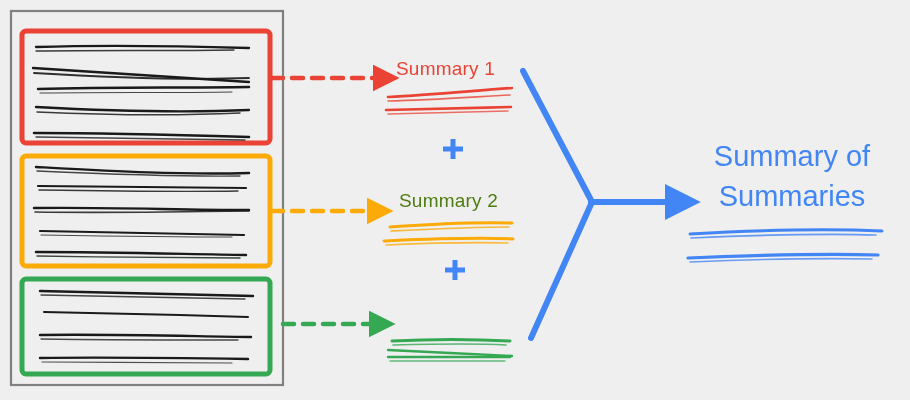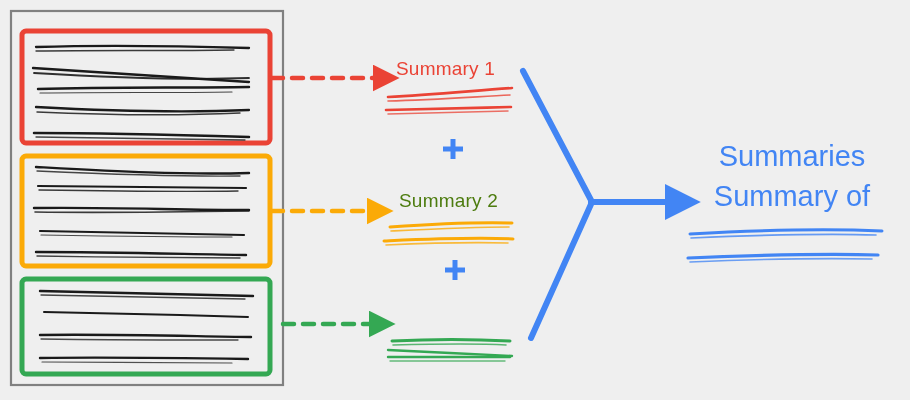--- a/index.html
+++ b/index.html
@@ -137,17 +137,17 @@
       <path d="M691,238 C760,235 820,233 876,235" stroke-width="1.7" opacity="0.8"></path>
       <path d="M688,258 C760,255 820,253 878,255" stroke-width="3.2"></path>
       <path d="M690,262 C760,259 820,258 872,259" stroke-width="1.6" opacity="0.78"></path>
     </g>
   </svg>
 
   <div class="lbl sum-label sum1">Summary 1</div>
   <div class="lbl sum-label sum2">Summary 2</div>
 
   <div class="lbl final">
+    <span>Summary of</span>
     <span>Summaries</span>
-    <span>Summary of</span>
   </div>
 
 </div>
 
 </body></html>

